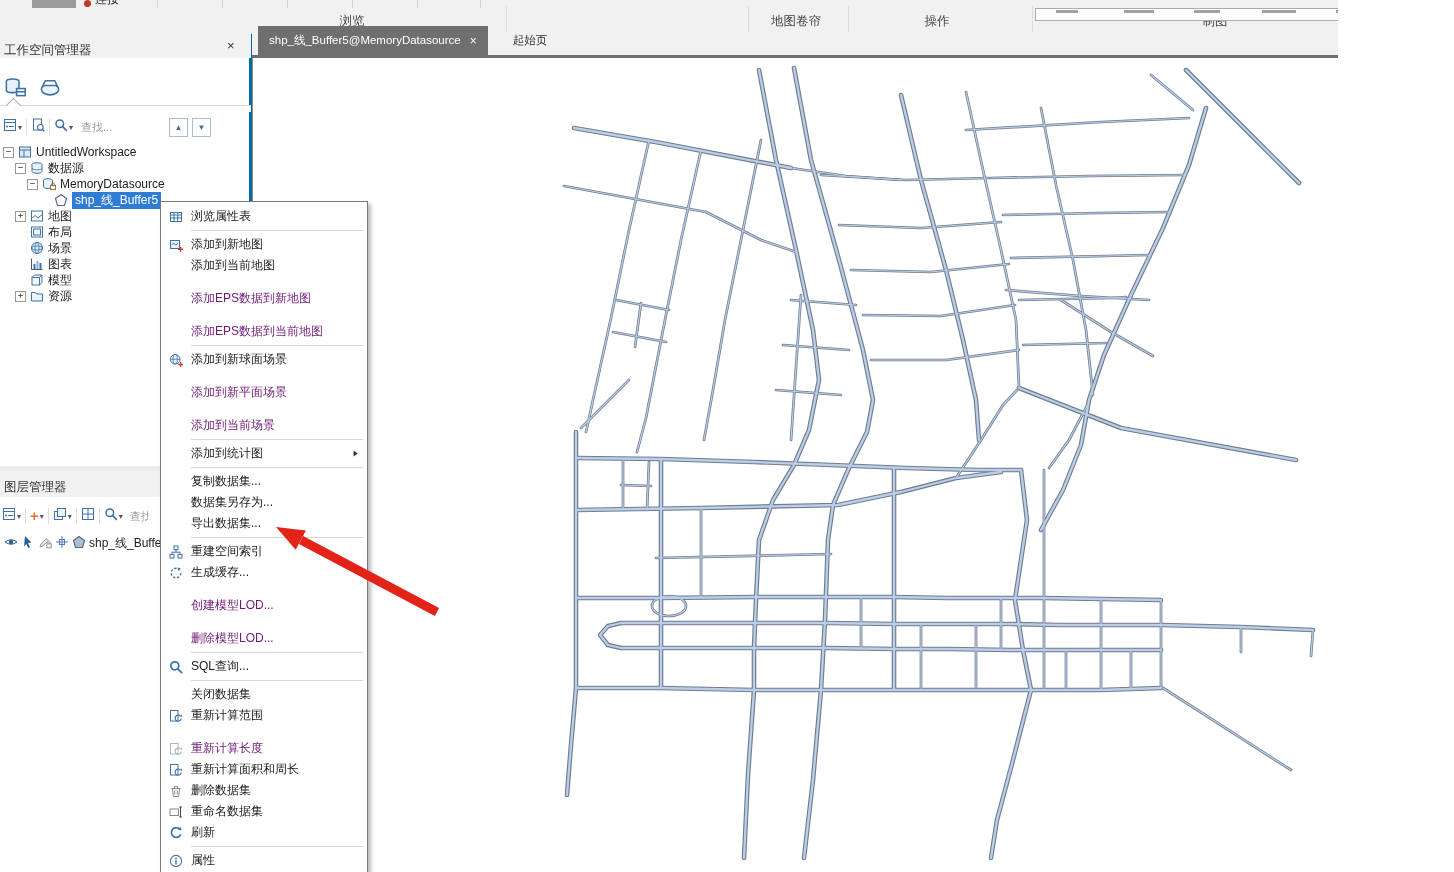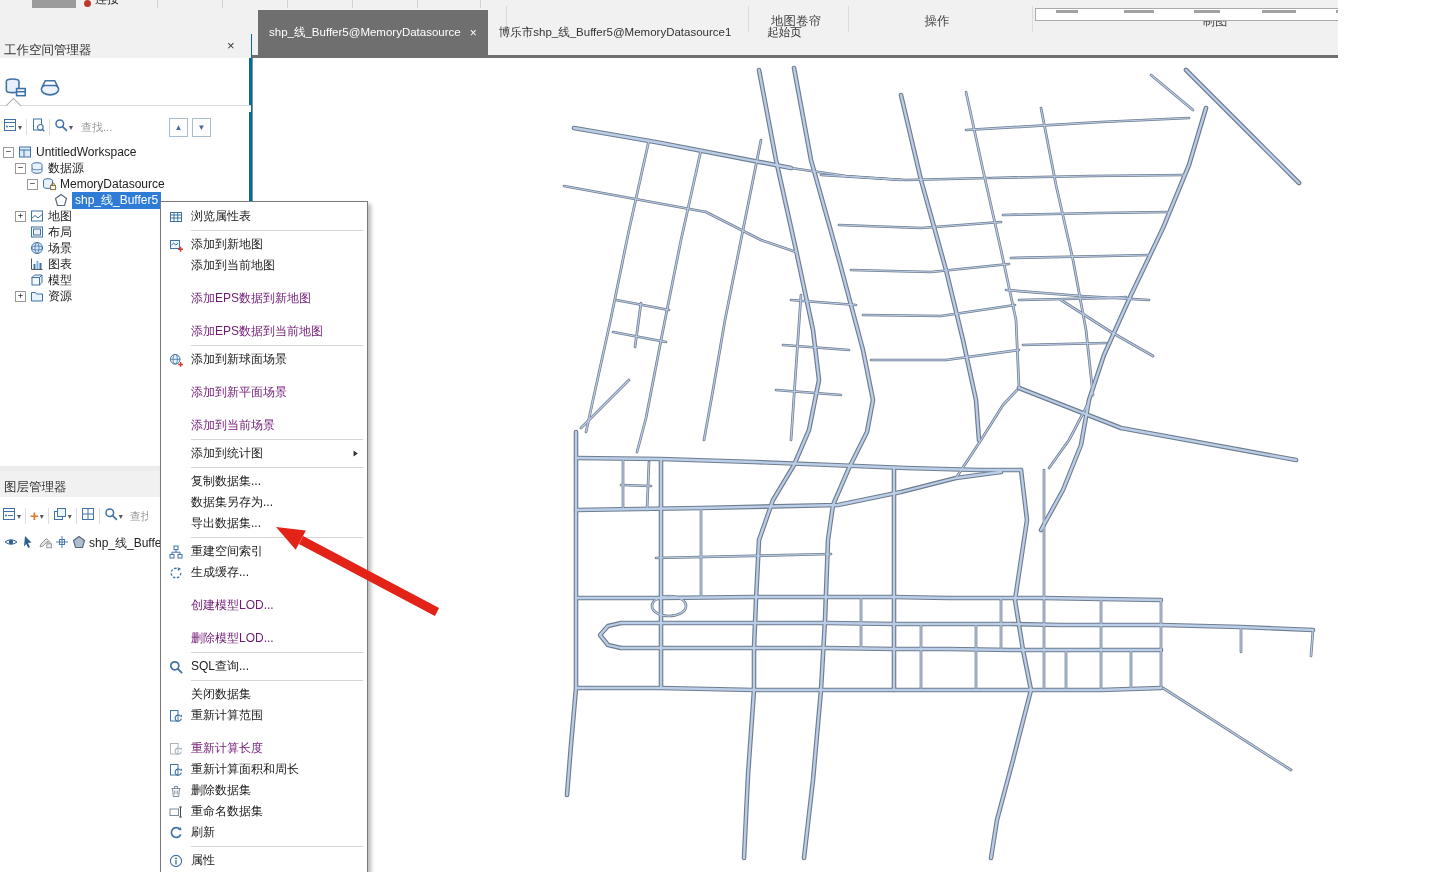--- a/index.html
+++ b/index.html
@@ -13,21 +13,21 @@
   #connect-dot{display:inline-block;width:7px;height:7px;border-radius:50%;background:#c0392b;margin-right:4px;vertical-align:-4px;}
   .topsep{top:0;width:1px;height:8px;background:#d2d2d2;}
   #ribbon-row{left:0;top:8px;width:1454px;height:26px;background:#f1f1f1;border-bottom:1px solid #e3e3e3;}
   .ribbon-label{position:absolute;top:5px;transform:translateX(-50%);font-size:12.5px;color:#444;white-space:nowrap;}
   .ribbonsep{position:absolute;top:-2px;width:1px;height:26px;background:#dcdcdc;}
   #ribbon-popup{left:1035px;top:0;width:352px;height:11px;background:#fff;border:1px solid #ababab;overflow:hidden;}
   .popup-frag{position:absolute;top:1px;height:3px;background:#555;opacity:.55;}
   
   #tab-bar{left:252px;top:34px;width:1202px;height:21px;background:#f1f1f1;display:flex;align-items:flex-end;padding-left:6px;box-sizing:border-box;}
   #tab-underline{left:252px;top:55px;width:1202px;height:3px;background:#6f6f6f;}
-  .doc-tab{height:21px;display:flex;align-items:center;padding:12px 11px;font-size:11.5px;color:#333;white-space:nowrap;cursor:default;}
+  .doc-tab{height:21px;display:flex;align-items:center;padding:4px 11px;font-size:11.5px;color:#333;white-space:nowrap;cursor:default;}
   .doc-tab.active{background:#6f6f6f;color:#fff;}
   .tab-close{margin-left:9px;font-size:12px;line-height:10px;}
   
   #left-panel{left:0;top:34px;width:252px;height:838px;background:#fff;border-right:3px solid #0369a1;box-sizing:border-box;}
   #wsp-titlebar{left:0;top:0;width:251px;height:24px;background:#f1f1f1;}
   .panel-title{position:absolute;left:4px;top:8px;font-size:12.5px;color:#333;white-space:nowrap;}
   #wsp-pin{left:211px;top:6px;}
   #wsp-close{left:227px;top:5px;font-size:13px;color:#333;line-height:13px;}
   #wsp-tabs{left:0;top:42px;height:26px;display:flex;gap:13px;padding-left:4px;}
   #wsp-tab-caret{left:8px;top:66px;width:10px;height:10px;border-left:1px solid #aaa;border-top:1px solid #aaa;transform:rotate(45deg);background:#fff;}
@@ -99,23 +99,20 @@
         <div class="popup-frag" style="left: 158px; width: 26px;"></div>
         <div class="popup-frag" style="left: 226px; width: 34px;"></div>
         <div class="popup-frag" style="left: 300px; width: 20px;"></div>
       </div>
   </div>
 
   <div class="abs" id="tab-bar">
       <div class="doc-tab active">
         <span>shp_线_Buffer5@MemoryDatasource</span>
         <span class="tab-close">×</span>
-      </div>
-      <div class="doc-tab">
-        <span>博乐市shp_线_Buffer5@MemoryDatasource1</span>
       </div>
       <div class="doc-tab" style="margin-left: 14px;">
         <span>起始页</span>
       </div>
     </div>
   <div class="abs" id="tab-underline"></div>
 
   <div class="abs" id="map-area">
     <svg id="map-svg" width="1202" height="814" viewBox="252 58 1202 814">
         <polyline points="573,128 660,143 790,168" fill="none" stroke="#6e7d8f" stroke-width="4.6" stroke-linecap="round" stroke-linejoin="round"></polyline>

